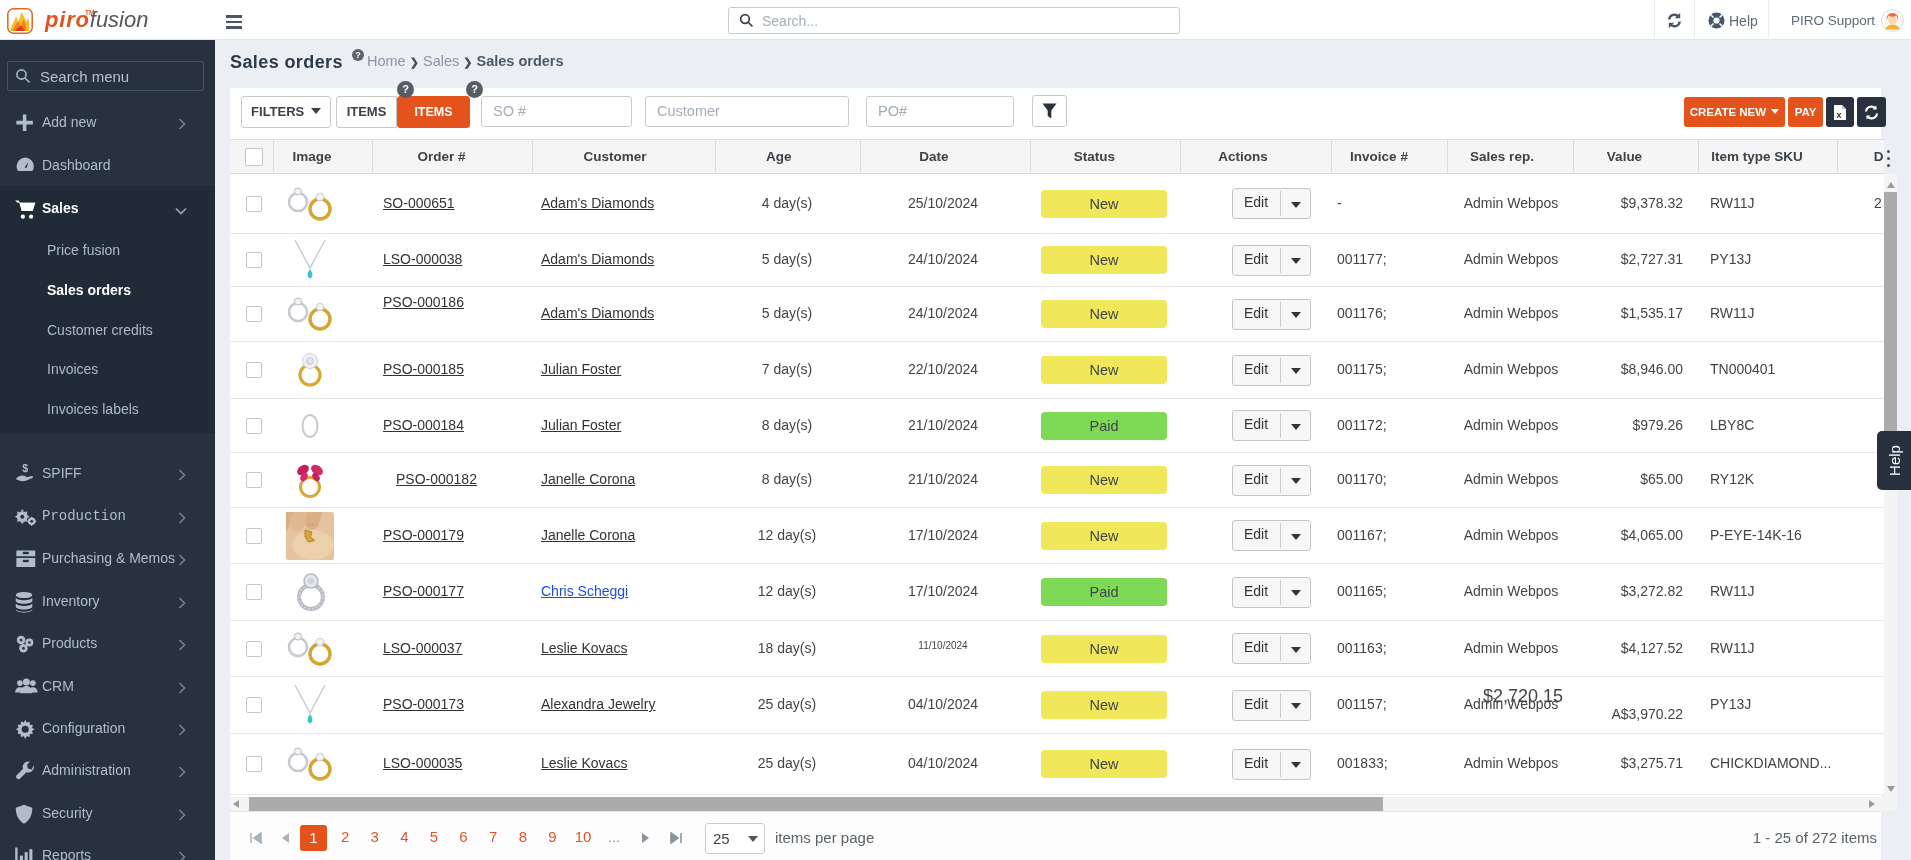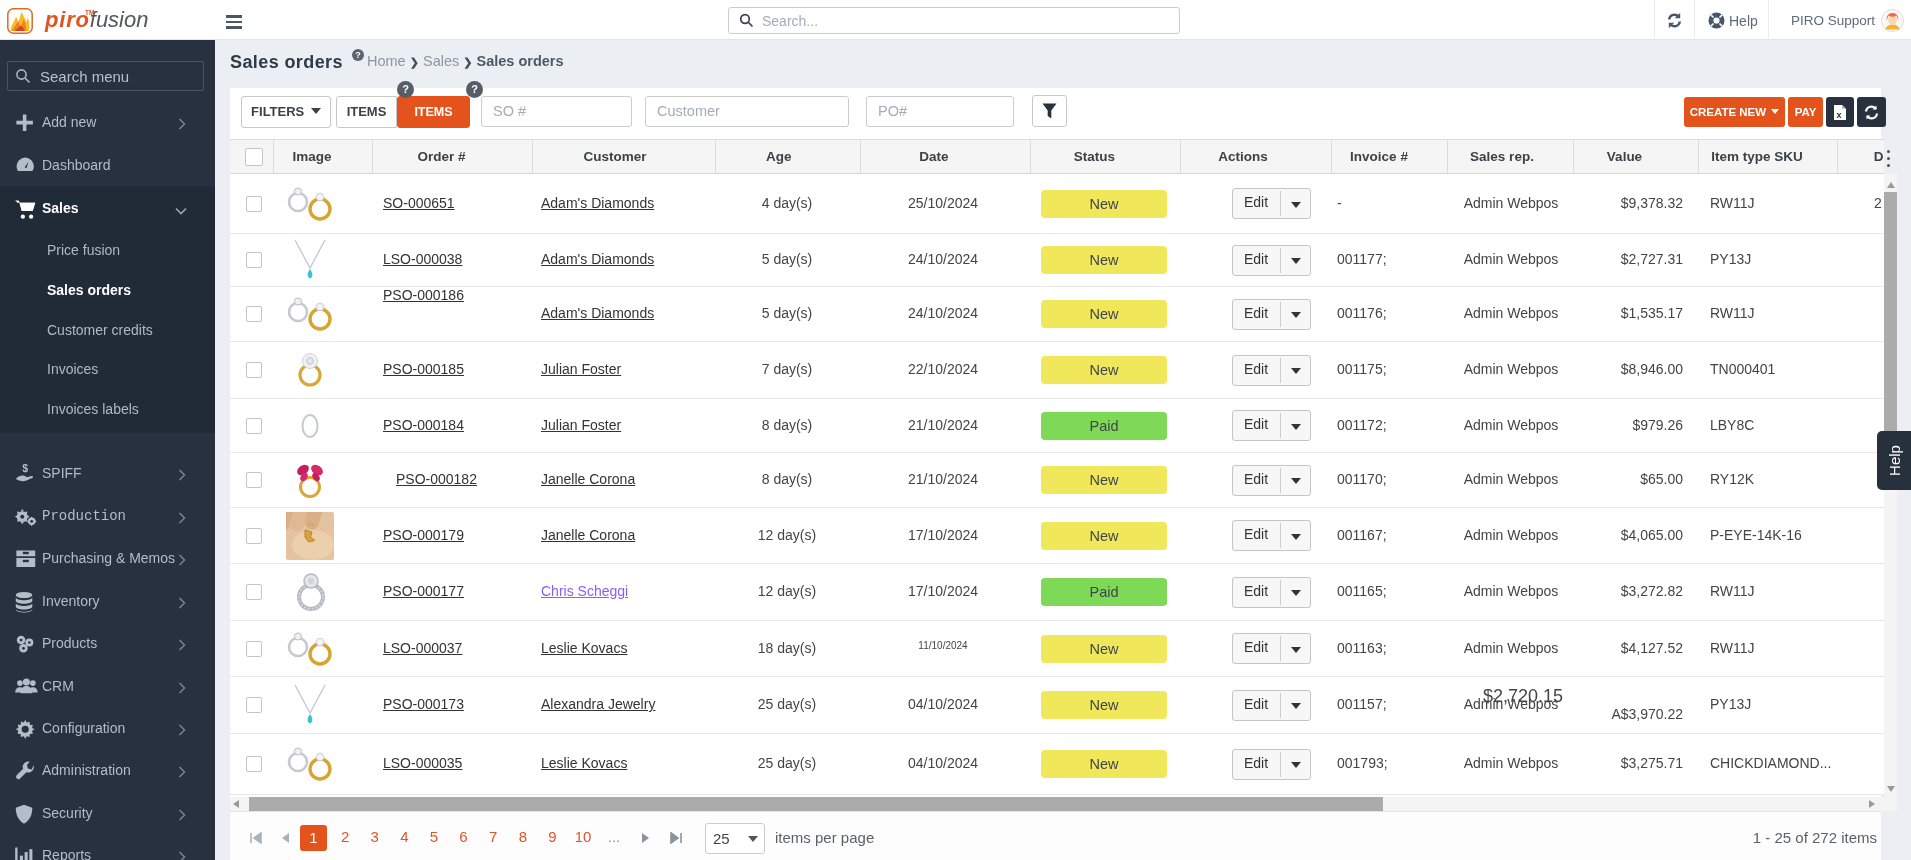--- a/index.html
+++ b/index.html
@@ -305,21 +305,21 @@
 <div class="abs" style="left:230px;top:287px;width:1654px;height:54.5px;border-bottom:1px solid #e8e8e8;background:#fff;"></div>
 <div class="abs" style="left:246px;top:306.25px;width:16px;height:16px;background:#fff;border:1px solid #c5c5c5;border-radius:2px;"></div>
 <div class="abs" style="left:284px;top:291.25px;width:52px;height:46px;display:flex;align-items:center;justify-content:center;">
       <svg width="52" height="42" viewBox="0 0 52 42">
 <circle cx="14" cy="19" r="9" fill="none" stroke="#c5c9d0" stroke-width="2.6"></circle>
 <circle cx="14" cy="8.5" r="3.6" fill="#eef0f2" stroke="#b9bec7" stroke-width="1"></circle>
 <circle cx="36" cy="26" r="10" fill="none" stroke="#d6a52f" stroke-width="3.4"></circle>
 <circle cx="36" cy="14" r="3.8" fill="#f3f4f6" stroke="#c9ccd2" stroke-width="1"></circle>
 </svg>
     </div>
-<div class="abs" style="left:383px;top:287px;font-size:14px;color:#333;text-decoration:underline;">PSO-000186</div>
+<div class="abs" style="left:383px;top:294px;font-size:14px;color:#333;text-decoration:underline;">PSO-000186</div>
 <div class="abs" style="left:541px;top:305.25px;font-size:14px;color:#333;text-decoration:underline;">Adam's Diamonds</div>
 <div class="abs" style="left:687px;top:305.25px;width:200px;text-align:center;font-size:14px;color:#444;">5 day(s)</div>
 <div class="abs" style="left:843px;top:305.25px;width:200px;text-align:center;font-size:14px;color:#444;">24/10/2024</div>
 <div class="abs" style="left:1041px;top:300.25px;width:126px;height:28px;background:#f0e85a;border-radius:4px;font-size:14.5px;color:#40454a;text-align:center;line-height:28px;">New</div>
 <div class="abs" style="left:1232px;top:298.75px;width:79px;height:31px;background:#f7f7f7;border:1px solid #c5c5c5;border-radius:3px;"></div>
 <div class="abs" style="left:1232px;top:298.75px;width:48px;height:31px;font-size:14px;color:#333;text-align:center;line-height:29px;">Edit</div>
 <div class="abs" style="left:1280px;top:301.75px;width:1px;height:25px;background:#ccc;"></div>
 <div class="abs" style="left:1291px;top:312.25px;width:0;height:0;border-left:5px solid transparent;border-right:5px solid transparent;border-top:6px solid #333;"></div>
 <div class="abs" style="left:1337px;top:305.25px;font-size:14px;color:#444;">001176;</div>
 <div class="abs" style="left:1411px;top:305.25px;width:200px;text-align:center;font-size:14px;color:#444;">Admin Webpos</div>
@@ -421,21 +421,21 @@
 <div class="abs" style="left:246px;top:584.0px;width:16px;height:16px;background:#fff;border:1px solid #c5c5c5;border-radius:2px;"></div>
 <div class="abs" style="left:284px;top:569.0px;width:52px;height:46px;display:flex;align-items:center;justify-content:center;">
       <svg width="52" height="46" viewBox="0 0 52 46">
 <circle cx="27" cy="28" r="12" fill="none" stroke="#b6bbc3" stroke-width="4"></circle>
 <circle cx="27" cy="28" r="12" fill="none" stroke="#d8dbe0" stroke-width="1.5" stroke-dasharray="2 2"></circle>
 <circle cx="27" cy="12" r="7" fill="#e3e6ea" stroke="#b6bbc3" stroke-width="1.5"></circle>
 <circle cx="27" cy="12" r="3" fill="#cfd4da"></circle>
 </svg>
     </div>
 <div class="abs" style="left:383px;top:583.0px;font-size:14px;color:#333;text-decoration:underline;">PSO-000177</div>
-<div class="abs" style="left:541px;top:583.0px;font-size:14px;color:#8b5cf6;text-decoration:underline;">Chris Scheggi</div>
+<div class="abs" style="left:541px;top:583.0px;font-size:14px;color:#1d4ed8;text-decoration:underline;">Chris Scheggi</div>
 <div class="abs" style="left:687px;top:583.0px;width:200px;text-align:center;font-size:14px;color:#444;">12 day(s)</div>
 <div class="abs" style="left:843px;top:583.0px;width:200px;text-align:center;font-size:14px;color:#444;">17/10/2024</div>
 <div class="abs" style="left:1041px;top:578.0px;width:126px;height:28px;background:#7ed957;border-radius:4px;font-size:14.5px;color:#40454a;text-align:center;line-height:28px;">Paid</div>
 <div class="abs" style="left:1232px;top:576.5px;width:79px;height:31px;background:#f7f7f7;border:1px solid #c5c5c5;border-radius:3px;"></div>
 <div class="abs" style="left:1232px;top:576.5px;width:48px;height:31px;font-size:14px;color:#333;text-align:center;line-height:29px;">Edit</div>
 <div class="abs" style="left:1280px;top:579.5px;width:1px;height:25px;background:#ccc;"></div>
 <div class="abs" style="left:1291px;top:590.0px;width:0;height:0;border-left:5px solid transparent;border-right:5px solid transparent;border-top:6px solid #333;"></div>
 <div class="abs" style="left:1337px;top:583.0px;font-size:14px;color:#444;">001165;</div>
 <div class="abs" style="left:1411px;top:583.0px;width:200px;text-align:center;font-size:14px;color:#444;">Admin Webpos</div>
 <div class="abs" style="left:1483px;top:583.0px;width:200px;text-align:right;font-size:14px;color:#444;">$3,272.82</div>
@@ -497,21 +497,21 @@
     </div>
 <div class="abs" style="left:383px;top:755.25px;font-size:14px;color:#333;text-decoration:underline;">LSO-000035</div>
 <div class="abs" style="left:541px;top:755.25px;font-size:14px;color:#333;text-decoration:underline;">Leslie Kovacs</div>
 <div class="abs" style="left:687px;top:755.25px;width:200px;text-align:center;font-size:14px;color:#444;">25 day(s)</div>
 <div class="abs" style="left:843px;top:755.25px;width:200px;text-align:center;font-size:14px;color:#444;">04/10/2024</div>
 <div class="abs" style="left:1041px;top:750.25px;width:126px;height:28px;background:#f0e85a;border-radius:4px;font-size:14.5px;color:#40454a;text-align:center;line-height:28px;">New</div>
 <div class="abs" style="left:1232px;top:748.75px;width:79px;height:31px;background:#f7f7f7;border:1px solid #c5c5c5;border-radius:3px;"></div>
 <div class="abs" style="left:1232px;top:748.75px;width:48px;height:31px;font-size:14px;color:#333;text-align:center;line-height:29px;">Edit</div>
 <div class="abs" style="left:1280px;top:751.75px;width:1px;height:25px;background:#ccc;"></div>
 <div class="abs" style="left:1291px;top:762.25px;width:0;height:0;border-left:5px solid transparent;border-right:5px solid transparent;border-top:6px solid #333;"></div>
-<div class="abs" style="left:1337px;top:755.25px;font-size:14px;color:#444;">001793;</div>
+<div class="abs" style="left:1337px;top:755.25px;font-size:14px;color:#444;">001833;</div>
 <div class="abs" style="left:1411px;top:755.25px;width:200px;text-align:center;font-size:14px;color:#444;">Admin Webpos</div>
 <div class="abs" style="left:1483px;top:755.25px;width:200px;text-align:right;font-size:14px;color:#444;">$3,275.71</div>
 <div class="abs" style="left:1710px;top:755.25px;width:170px;overflow:hidden;white-space:nowrap;font-size:14px;color:#444;">CHICKDIAMOND...</div>
 <div class="abs" style="left:230px;top:797px;width:1654px;height:14px;background:#f4f4f4;"></div>
 <div class="abs" style="left:233px;top:800px;width:0;height:0;border-top:4px solid transparent;border-bottom:4px solid transparent;border-right:6px solid #9a9a9a;"></div>
 <div class="abs" style="left:249px;top:797px;width:1134px;height:14px;background:#ababab;"></div>
 <div class="abs" style="left:1869px;top:800px;width:0;height:0;border-top:4px solid transparent;border-bottom:4px solid transparent;border-left:6px solid #9a9a9a;"></div>
 <div class="abs" style="left:1884px;top:174px;width:13px;height:637px;background:#f4f4f4;"></div>
 <div class="abs" style="left:1887px;top:182px;width:0;height:0;border-left:4px solid transparent;border-right:4px solid transparent;border-bottom:6px solid #9a9a9a;"></div>
 <div class="abs" style="left:1884px;top:192px;width:13px;height:243px;background:#ababab;"></div>

